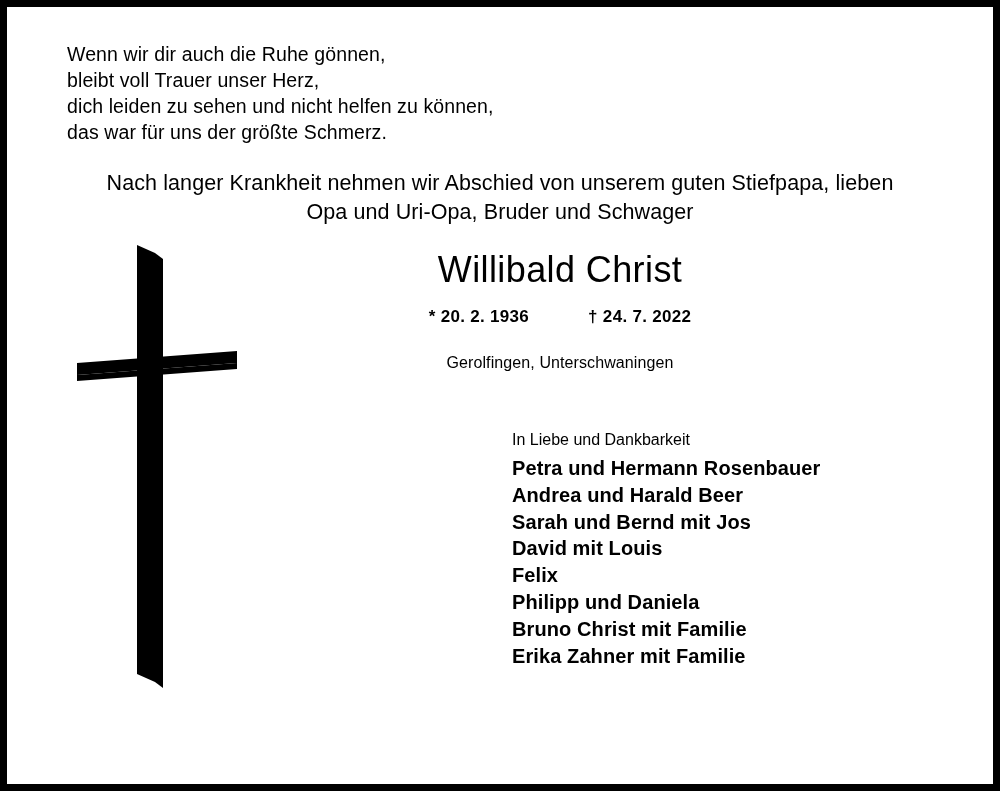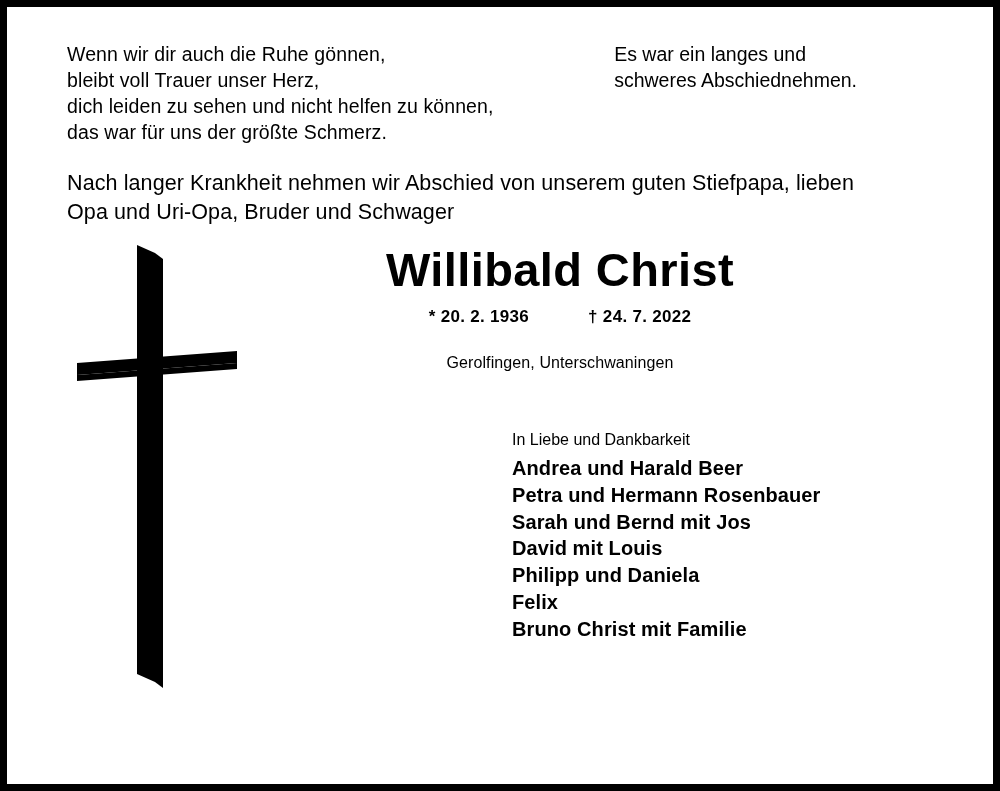--- a/index.html
+++ b/index.html
@@ -51,20 +51,21 @@
     margin-top: 0px;
   }
 
   
   .intro {
     margin-top: 24px;
     font-size: 21.5px;
     line-height: 29px;
     white-space: pre-line;
     letter-spacing: 0.1px;
+    text-align: center;
   }
 
   
   .main-block {
     position: relative;
     margin-top: 16px;
     height: 470px;
   }
 
   
@@ -75,22 +76,22 @@
     width: 185px;
     height: 445px;
   }
 
   
   .deceased {
     text-align: center;
     padding-left: 120px;
   }
   .deceased-name {
-    font-size: 47px;
-    font-weight: bold;
+    font-size: 36px;
+    font-weight: normal;
     letter-spacing: 0.4px;
     line-height: 54px;
   }
   .dates {
     margin-top: 10px;
     font-size: 17px;
     font-weight: bold;
     letter-spacing: 0.3px;
   }
   .dates .birth { margin-right: 54px; }
@@ -140,22 +141,20 @@
 <body>
 
 <div class="obituary">
   <div class="inner">
 
     <div class="top-row">
       <div class="verse">Wenn wir dir auch die Ruhe gönnen,
 bleibt voll Trauer unser Herz,
 dich leiden zu sehen und nicht helfen zu können,
 das war für uns der größte Schmerz.</div>
-      <div class="note">Es war ein langes und
-schweres Abschiednehmen.</div>
     </div>
 
     <div class="intro">Nach langer Krankheit nehmen wir Abschied von unserem guten Stiefpapa, lieben
 Opa und Uri-Opa, Bruder und Schwager</div>
 
     <div class="main-block">
 
       <span class="cross">
         <svg width="185" height="445" viewBox="0 0 185 445" xmlns="http://www.w3.org/2000/svg">
 
@@ -172,27 +171,28 @@
         <div class="dates">
           <span class="birth">* 20. 2. 1936</span>
           <span class="death">† 24. 7. 2022</span>
         </div>
         <div class="places">Gerolfingen, Unterschwaningen</div>
       </div>
 
       <div class="mourners">
         <div class="mourners-lead">In Liebe und Dankbarkeit</div>
         <ul class="mourners-list">
+          <li>Petra und Hermann Rosenbauer</li>
           <li>Andrea und Harald Beer</li>
-          <li>Petra und Hermann Rosenbauer</li>
           <li>Sarah und Bernd mit Jos</li>
           <li>David mit Louis</li>
+          <li>Felix</li>
           <li>Philipp und Daniela</li>
-          <li>Felix</li>
           <li>Bruno Christ mit Familie</li>
+          <li>Erika Zahner mit Familie</li>
         </ul>
       </div>
 
     </div>
 
 
   </div>
 </div>
 
 </body></html>

